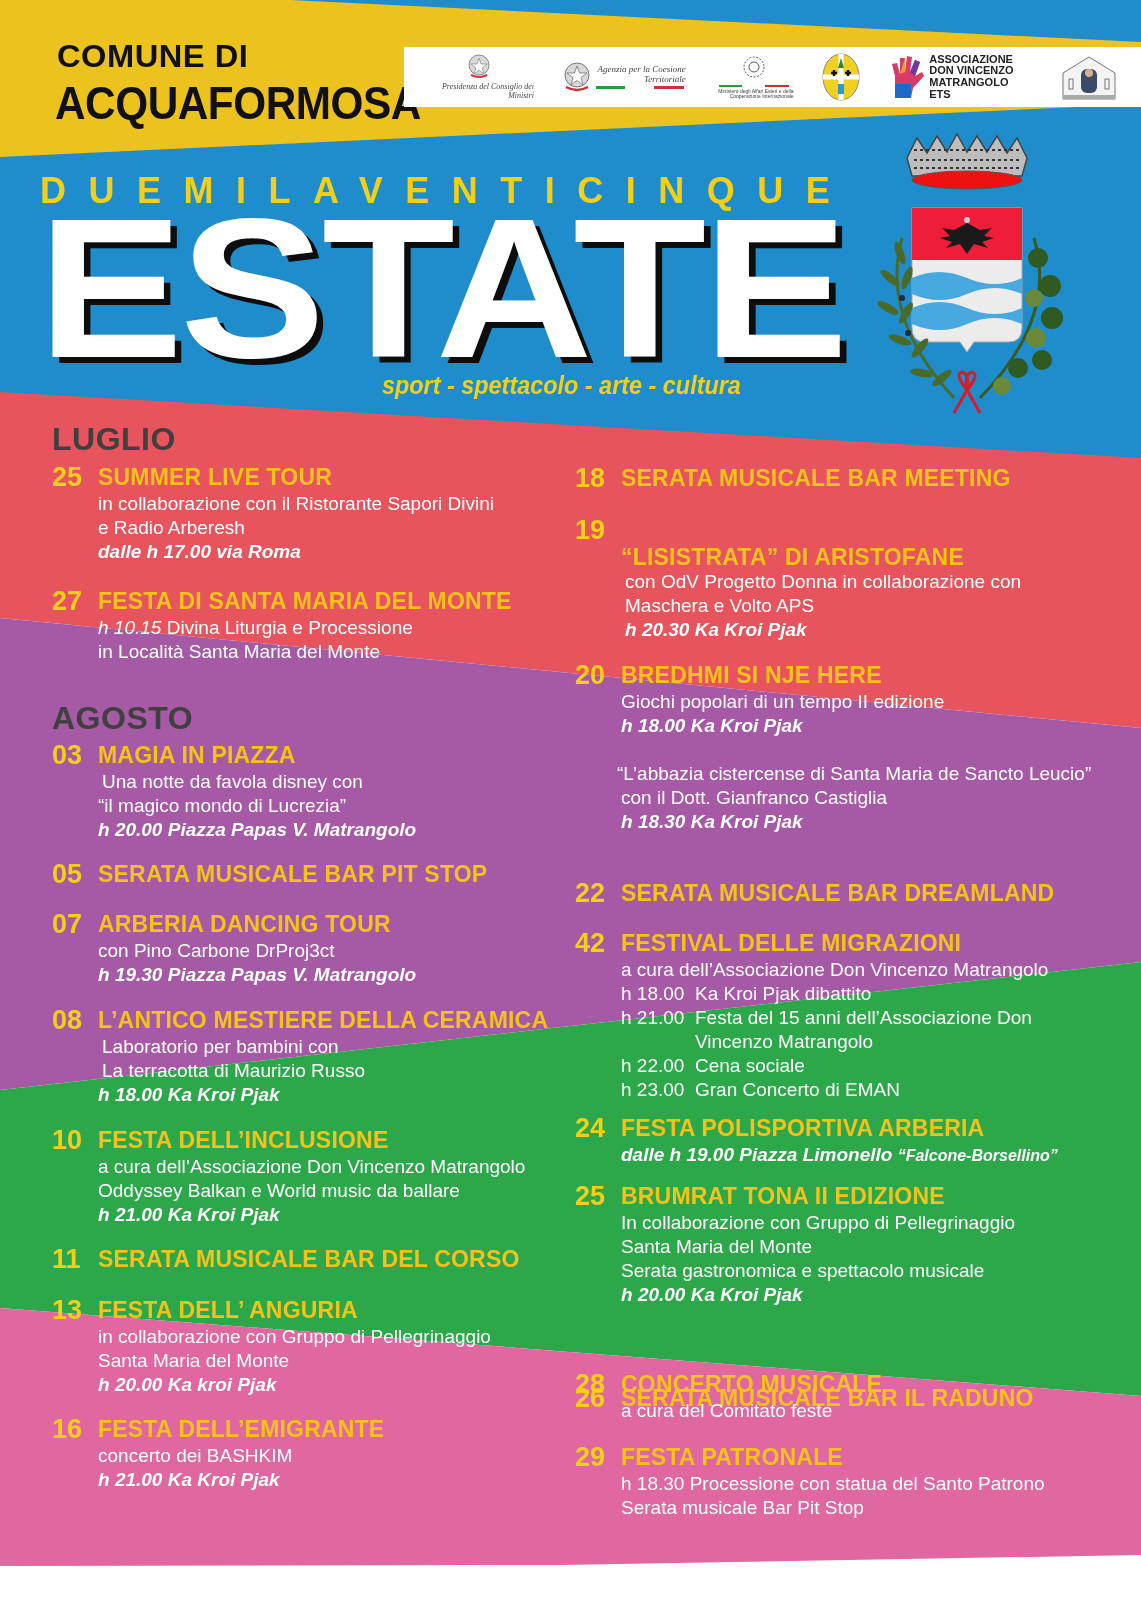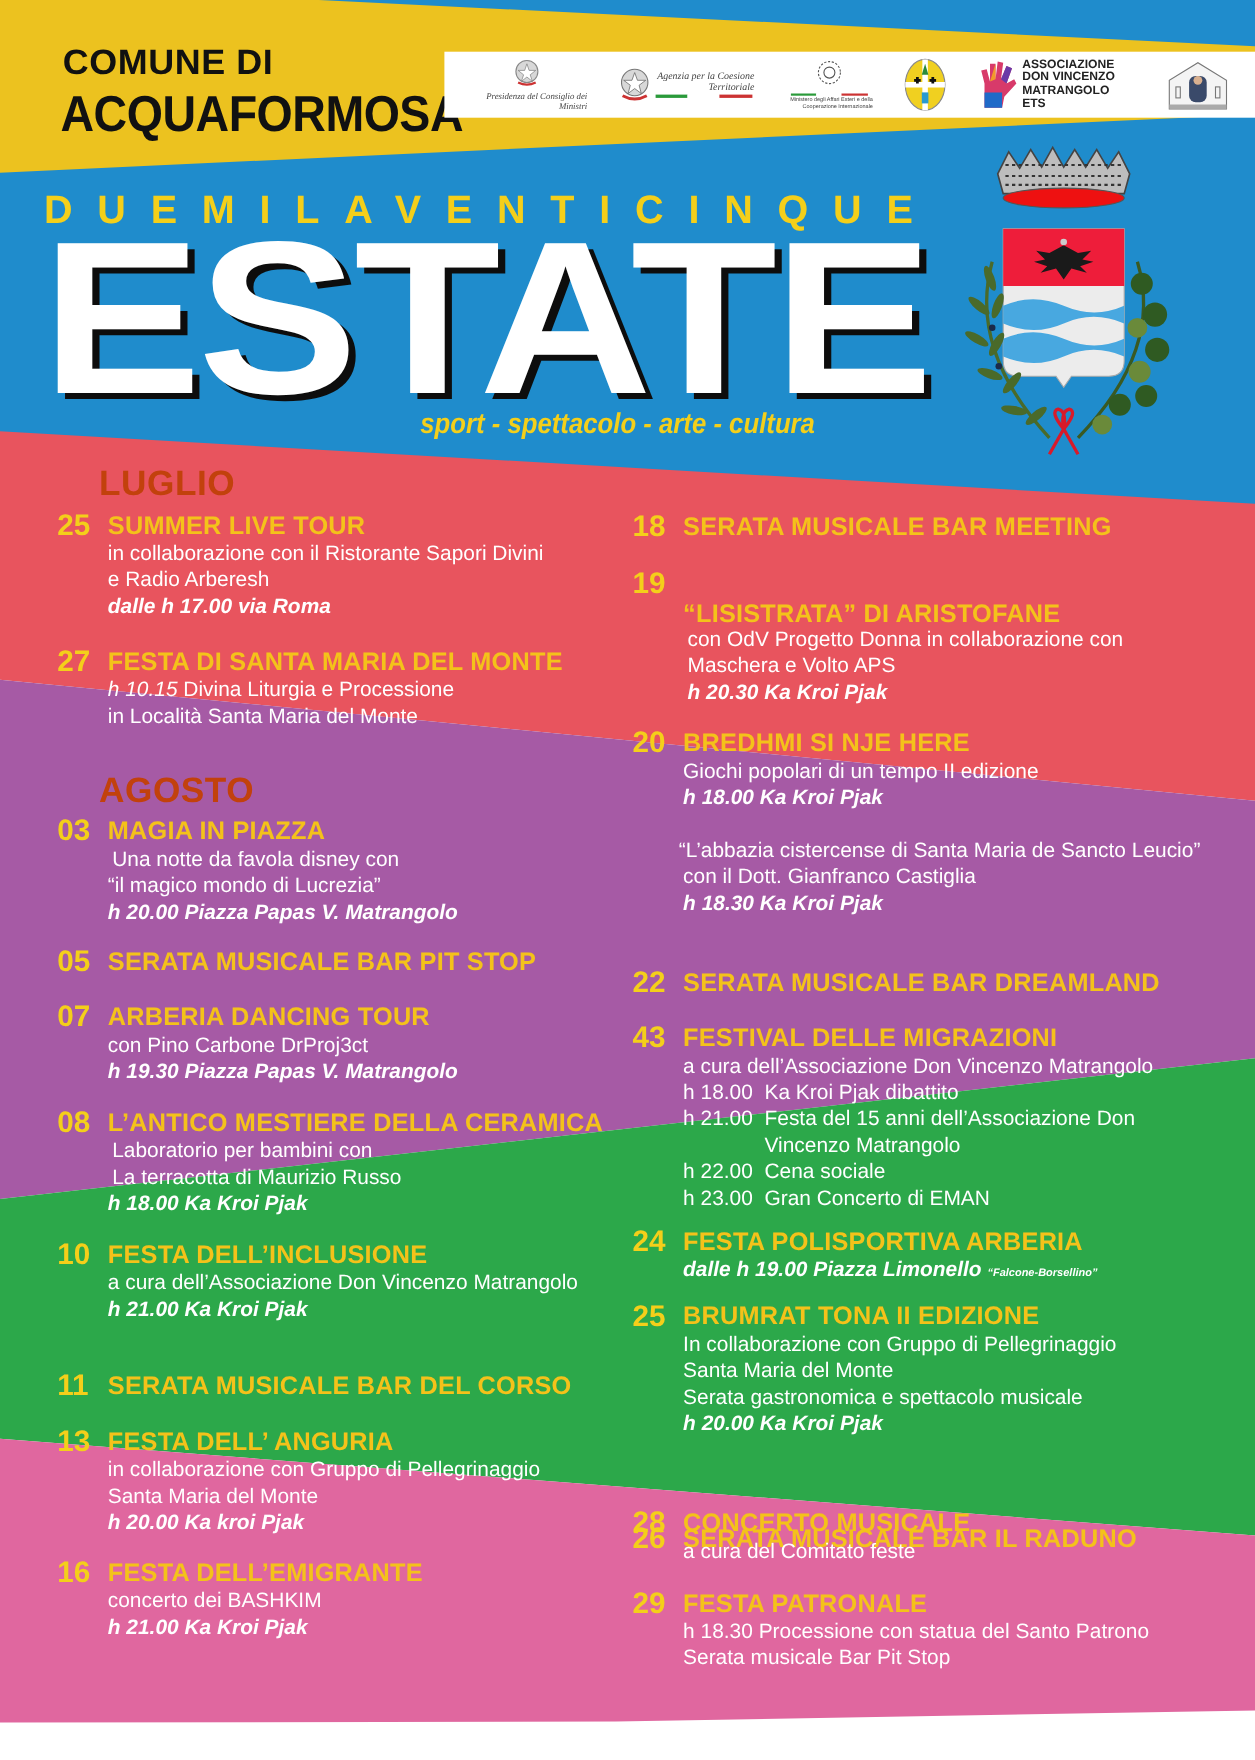--- a/index.html
+++ b/index.html
@@ -13,30 +13,30 @@
 
   .logo-strip { left: 404px; top: 47px; width: 737px; height: 60px; background: #ffffff; display: flex; align-items: center; justify-content: space-around; padding: 0 6px; }
   .logo { display: flex; align-items: center; gap: 4px; height: 52px; }
   .logo .cap { font-family: "Liberation Serif", serif; font-style: italic; font-size: 8px; color: #444; line-height: 1.1; text-align: right; }
   .logo .assoc { font-size: 11px; font-weight: 900; color: #222; line-height: 1.05; }
 
   .year { left: 40px; top: 170px; font-size: 36px; font-weight: 700; color: #f4cf1a; letter-spacing: 22.5px; }
   .estate { left: 38px; top: 190px; font-size: 198px; font-weight: 900; color: #ffffff; letter-spacing: -3px; line-height: 1; transform: scaleX(1.1); transform-origin: left; text-shadow: 6px 6px 0 #0d0d0d; }
   .tagline { left: 382px; top: 370px; font-size: 26px; font-weight: 700; font-style: italic; color: #f4cf1a; transform: scaleX(0.9); transform-origin: left; }
 
-  .month { font-size: 32px; font-weight: 900; color: #c2410c; letter-spacing: 0.5px; margin-left: 38px; }
+  .month { font-size: 32px; font-weight: 900; color: #404040; letter-spacing: 0.5px; }
   .event { position: absolute; }
   .ev-head { display: flex; align-items: center; line-height: 1.08; }
   .ev-day { font-size: 27px; font-weight: 900; color: #f4cf1a; width: 46px; flex: 0 0 46px; }
   .ev-title { font-size: 23px; font-weight: 700; color: #f4c21a; letter-spacing: 0.2px; }
   .ev-lines { padding-left: 46px; }
   .ev-line { font-size: 19px; color: #ffffff; line-height: 24px; white-space: nowrap; }
   .ev-line.time { font-weight: 700; font-style: italic; }
   .ev-line .b { font-weight: 400; font-style: italic; }
-  .ev-line .sm { font-size: 10px; font-weight: 700; font-style: italic; }
+  .ev-line .sm { font-size: 16px; font-weight: 700; font-style: italic; }
   .sched { display: flex; }
   .sched .t { width: 74px; flex: 0 0 74px; }
 </style>
 </head>
 <body>
 
 <svg class="bg" viewBox="0 0 1141 1600" xmlns="http://www.w3.org/2000/svg">
   <rect x="0" y="0" width="1141" height="1600" fill="#ffffff"></rect>
   <polygon points="0,0 1141,0 1141,470 0,400" fill="#1f8ccc"></polygon>
   <polygon points="0,0 290,0 1141,42 1141,104 0,157" fill="#ecc21f"></polygon>
@@ -249,20 +249,21 @@
   </div>
 </div>
 
 <div class="event" style="left:52px;top:1126px;width:520px">
   <div class="ev-head">
       <span class="ev-day">10</span>
       <span class="ev-title">FESTA DELL’INCLUSIONE</span>
     </div>
   <div class="ev-lines">
     <div class="ev-line">a cura dell’Associazione Don Vincenzo Matrangolo</div>
+    <div class="ev-line">Oddyssey Balkan e World music da ballare</div>
     <div class="ev-line time">h 21.00 Ka Kroi Pjak</div>
   </div>
 </div>
 
 <div class="event" style="left:52px;top:1245px;width:520px">
   <div class="ev-head">
       <span class="ev-day">11</span>
       <span class="ev-title">SERATA MUSICALE BAR DEL CORSO</span>
     </div>
 </div>
@@ -335,21 +336,21 @@
 
 <div class="event" style="left:575px;top:879px;width:540px">
   <div class="ev-head">
       <span class="ev-day">22</span>
       <span class="ev-title">SERATA MUSICALE BAR DREAMLAND</span>
     </div>
 </div>
 
 <div class="event" style="left:575px;top:929px;width:540px">
   <div class="ev-head">
-      <span class="ev-day">43</span>
+      <span class="ev-day">42</span>
       <span class="ev-title">FESTIVAL DELLE MIGRAZIONI</span>
     </div>
   <div class="ev-lines">
     <div class="ev-line">a cura dell’Associazione Don Vincenzo Matrangolo</div>
     <div class="ev-line sched">
         <span class="t">h 18.00</span>
         <span>Ka Kroi Pjak dibattito</span>
       </div>
     <div class="ev-line sched">
         <span class="t">h 21.00</span>

